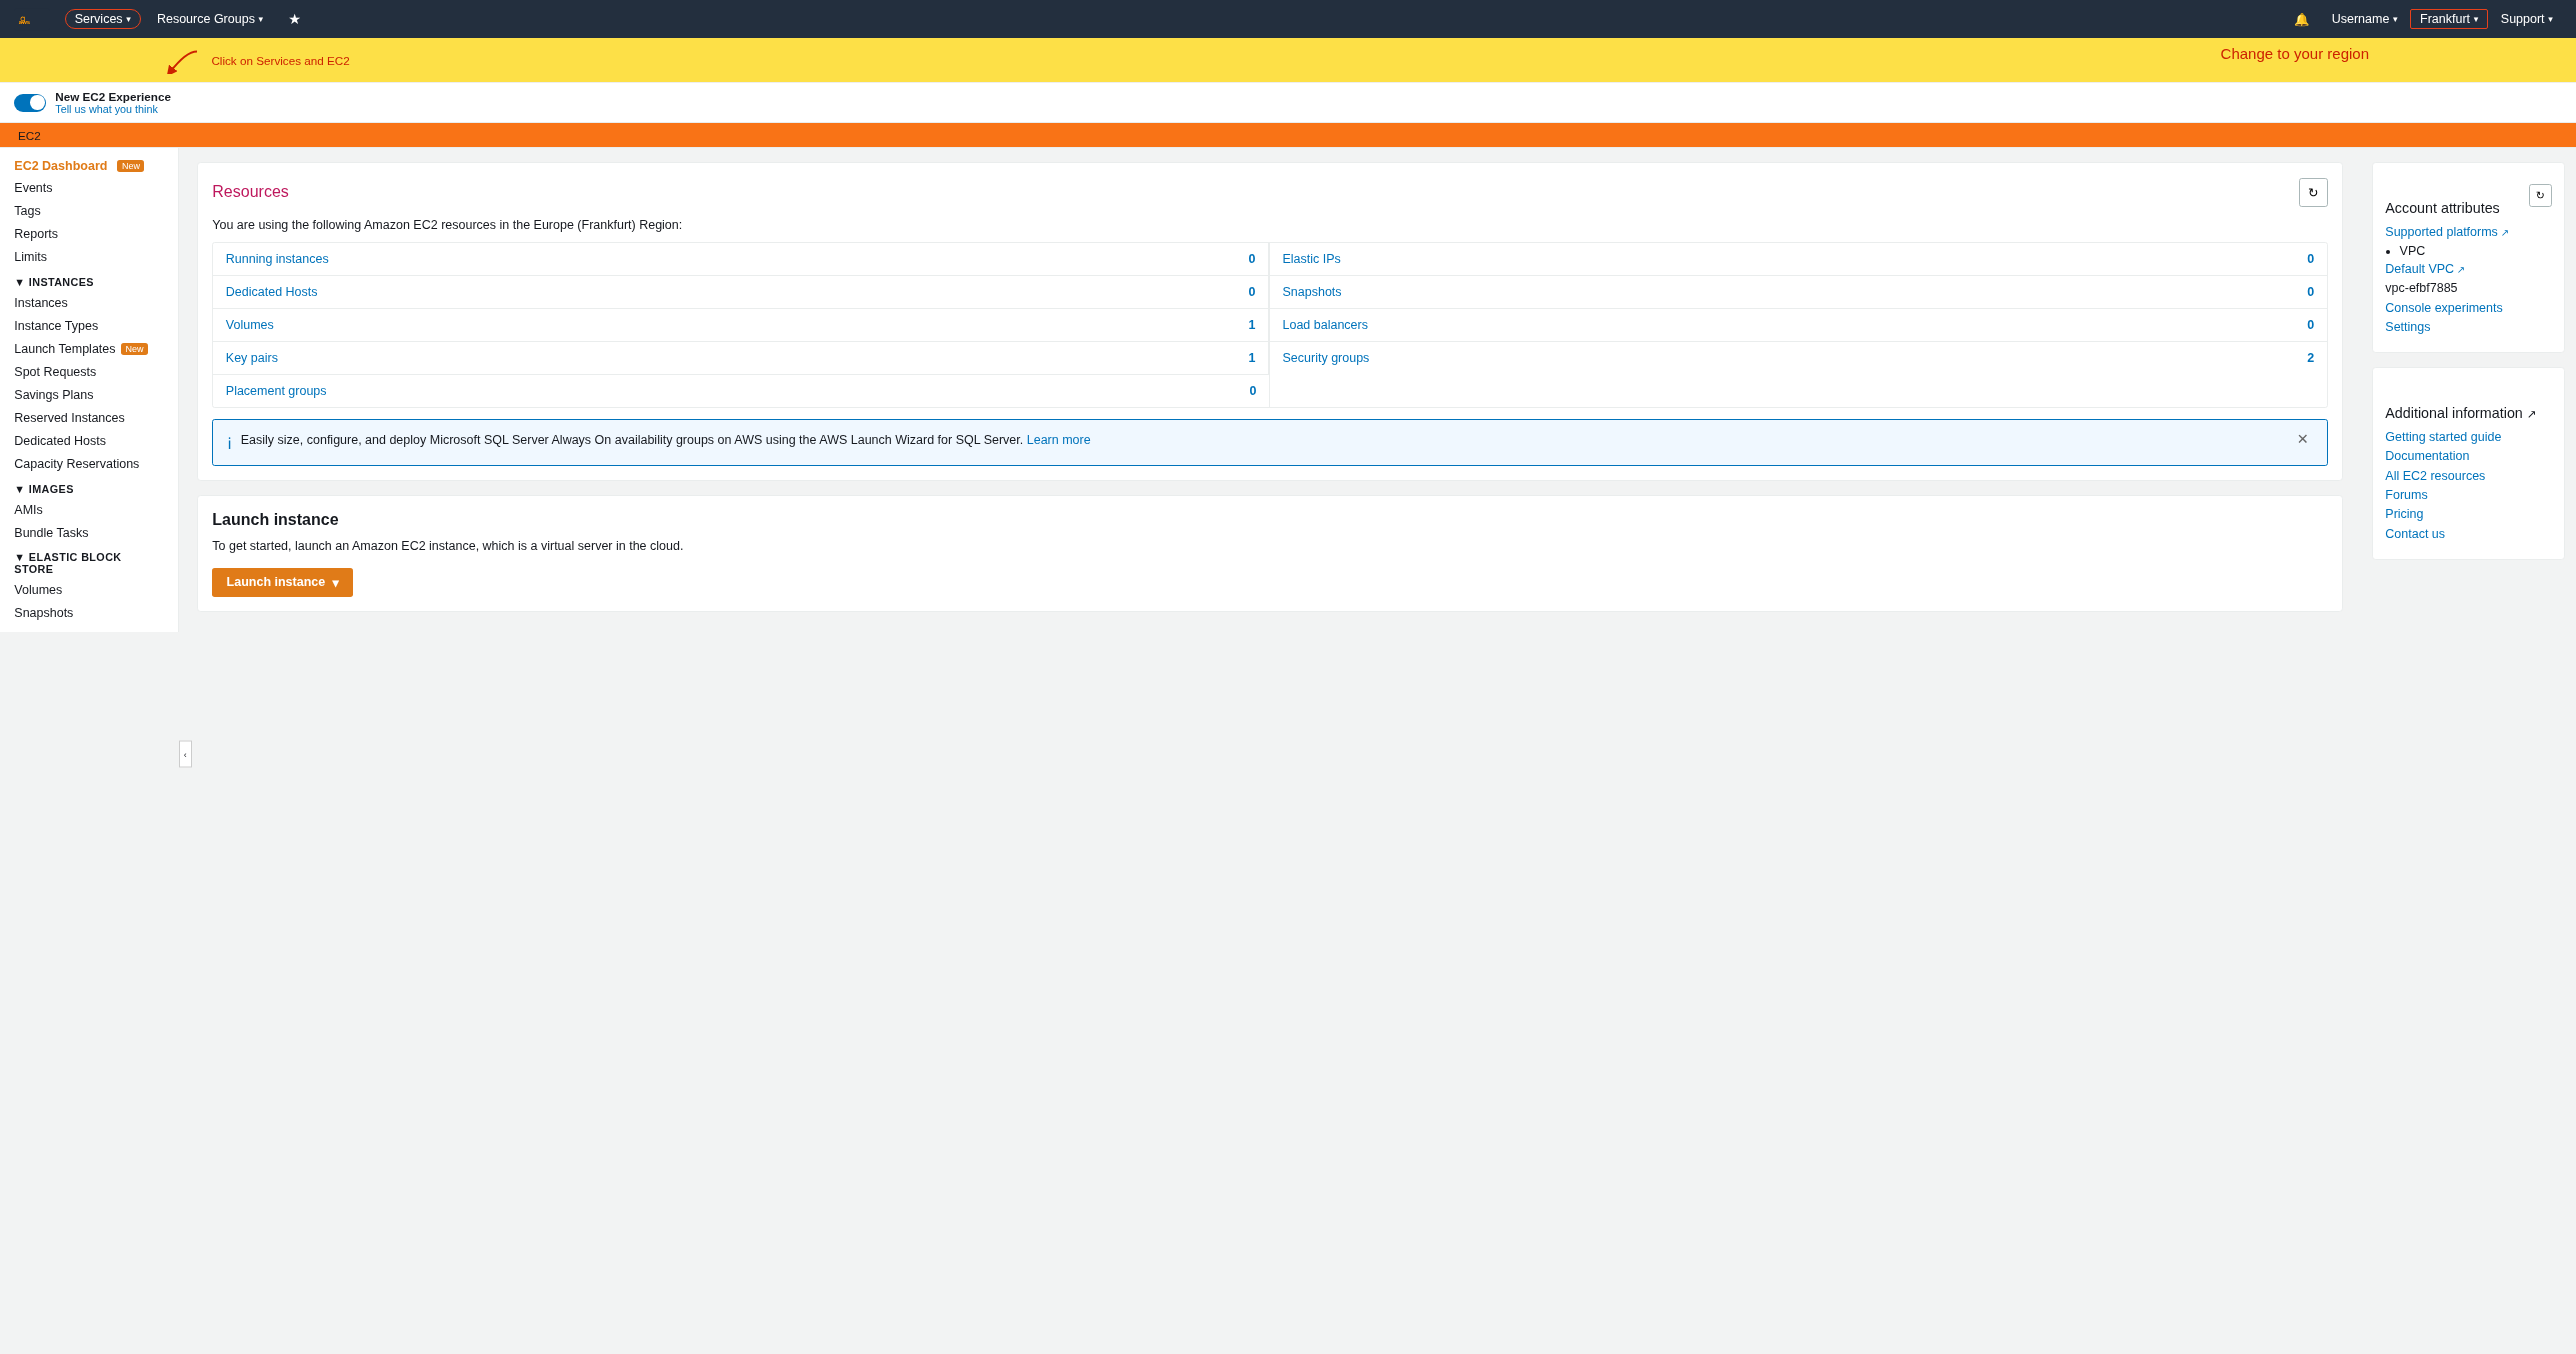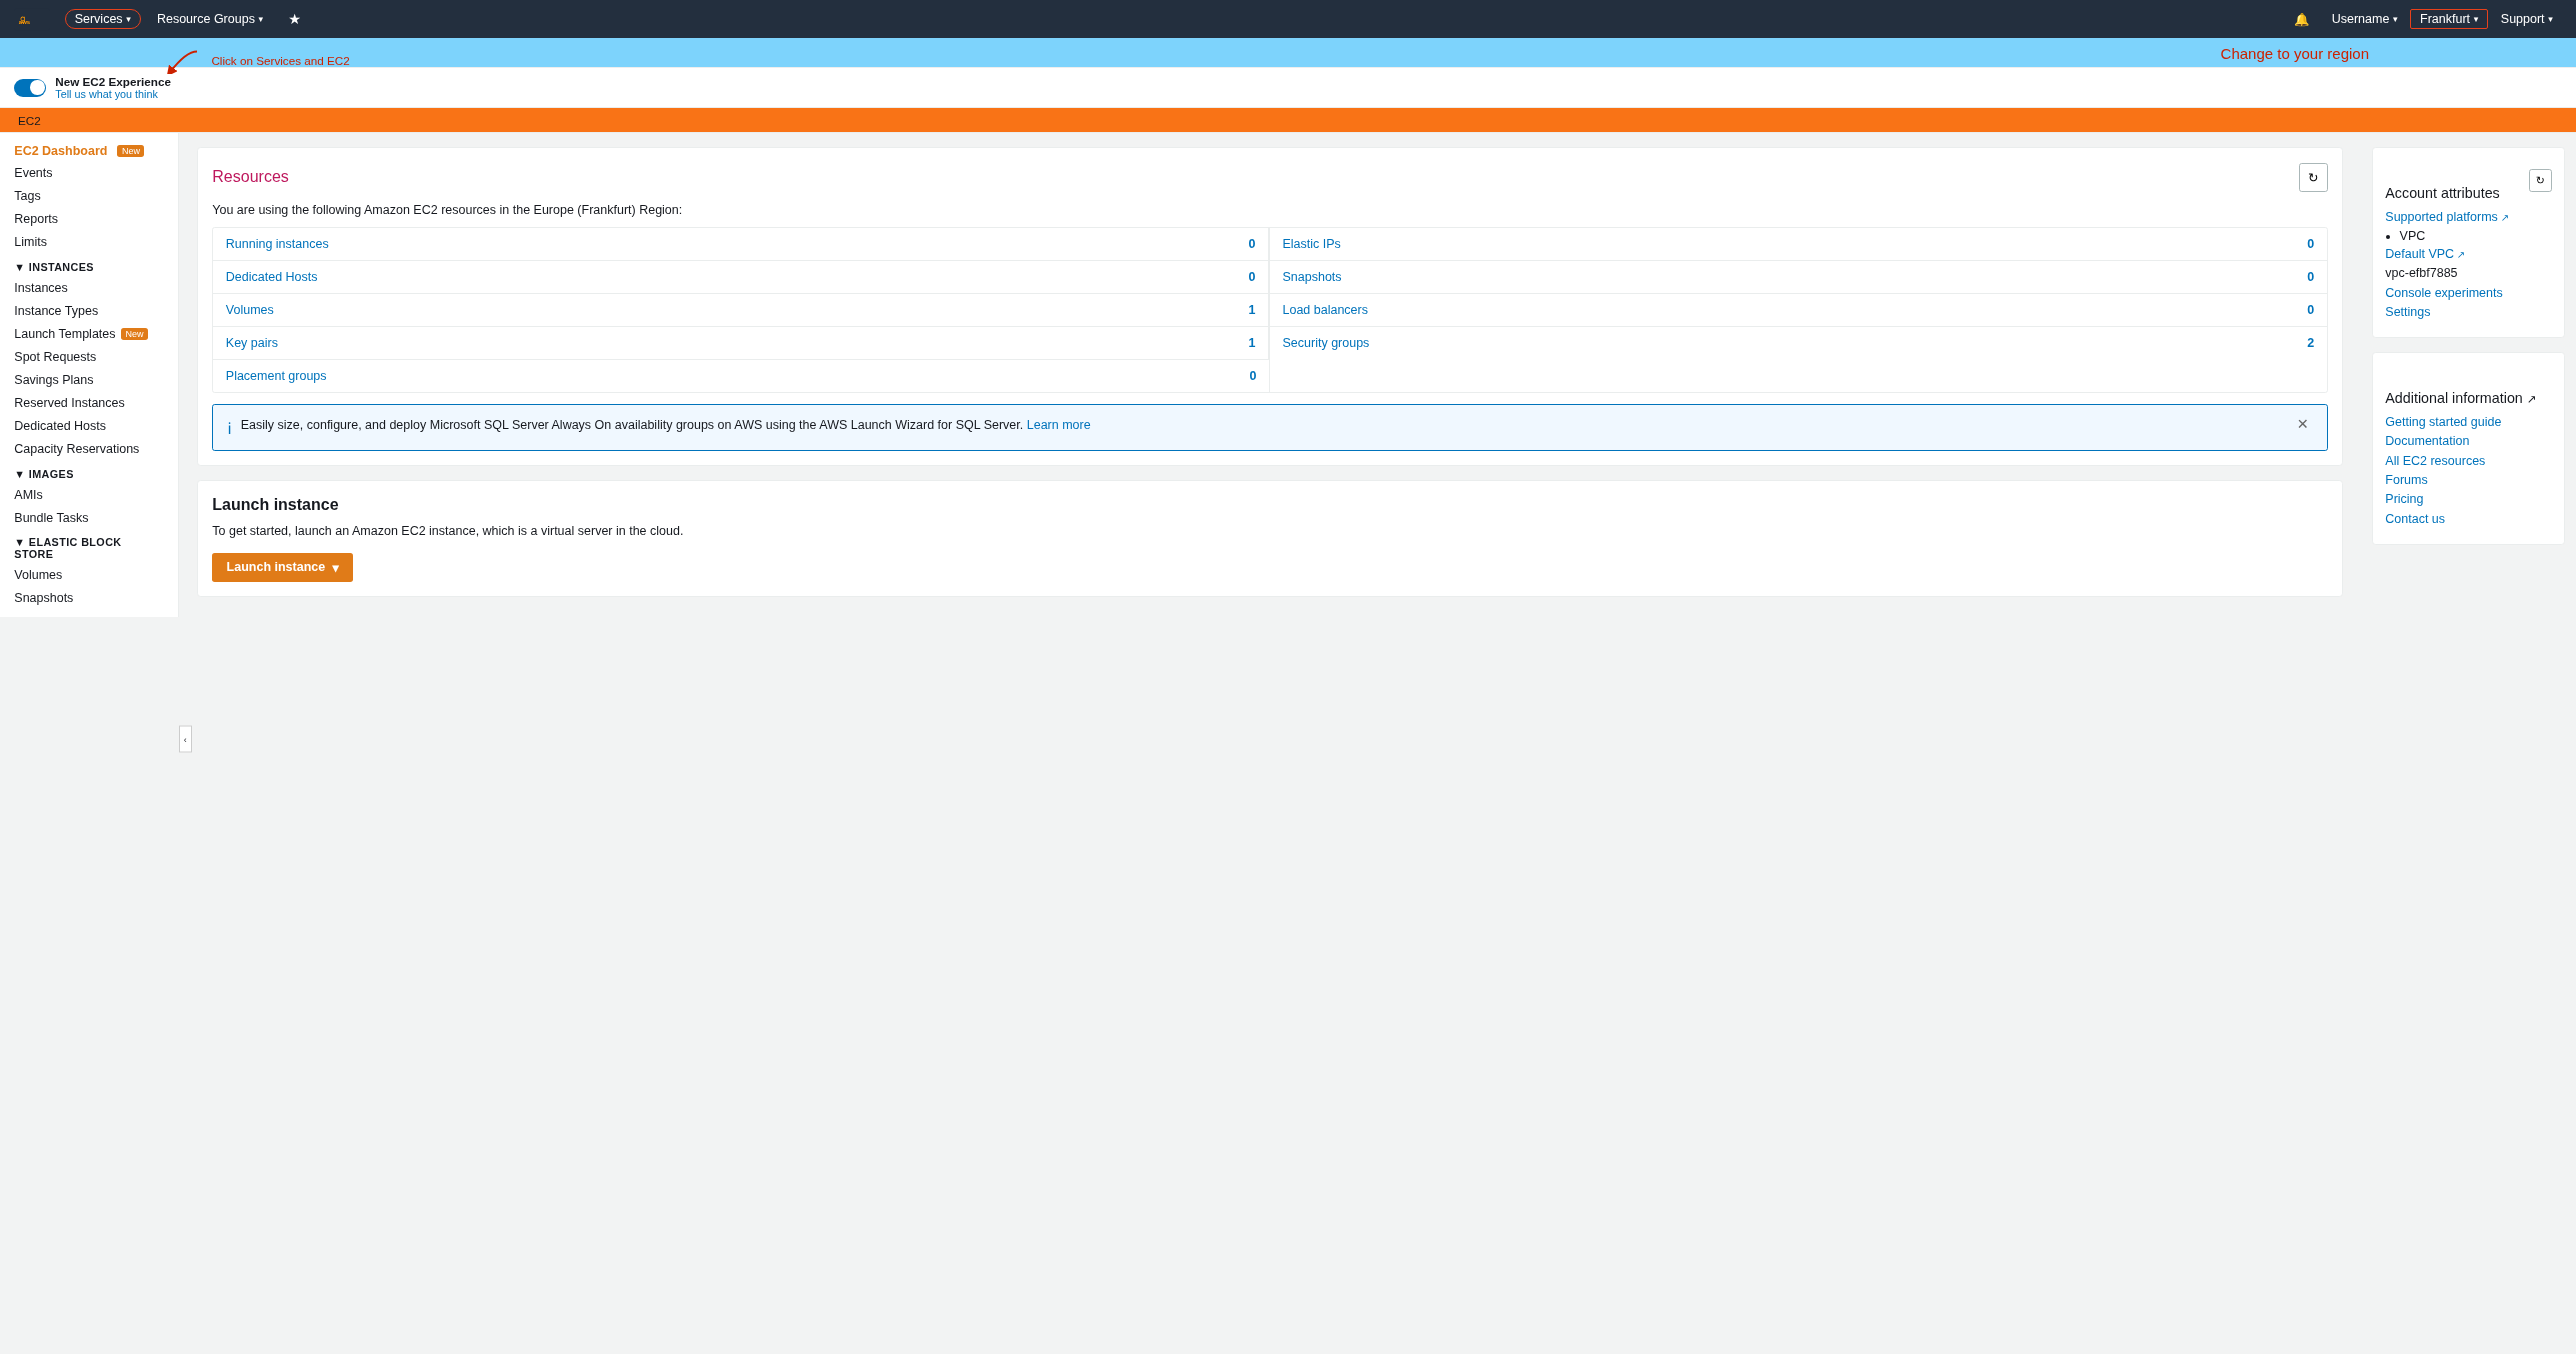--- a/index.html
+++ b/index.html
@@ -329,21 +329,21 @@
       <span>Frankfurt</span>
       <span class="chevron">▾</span>
     </button>
     <button class="nav-btn">
       <span>Support</span>
       <span class="chevron">▾</span>
     </button>
   </div>
 </nav>
 
-<div style="background:#7dd3fc; height:30px; position:relative; border-bottom:0.9px solid #eee;text-decoration:underline;">
+<div style="background:#fde047; height:45px; position:relative; border-bottom:0.9px solid #eee;text-decoration:underline;">
   <div style="position:absolute; left:161px; top:9px; color:#cc2200; font-size:11.7px; display:flex; align-items:center; gap:5.4px;">
     <svg width="45" height="27" viewBox="0 0 50 30">
       <path d="M40 5 C 30 5, 20 15, 10 28" stroke="#cc2200" stroke-width="2" fill="none" marker-end="url(#arrowhead)"></path>
       <defs>
         <marker id="arrowhead" markerWidth="6" markerHeight="6" refX="3" refY="3" orient="auto">
           <path d="M0,0 L6,3 L0,6 Z" fill="#cc2200"></path>
         </marker>
       </defs>
     </svg>
     <span>Click on Services and EC2</span>

